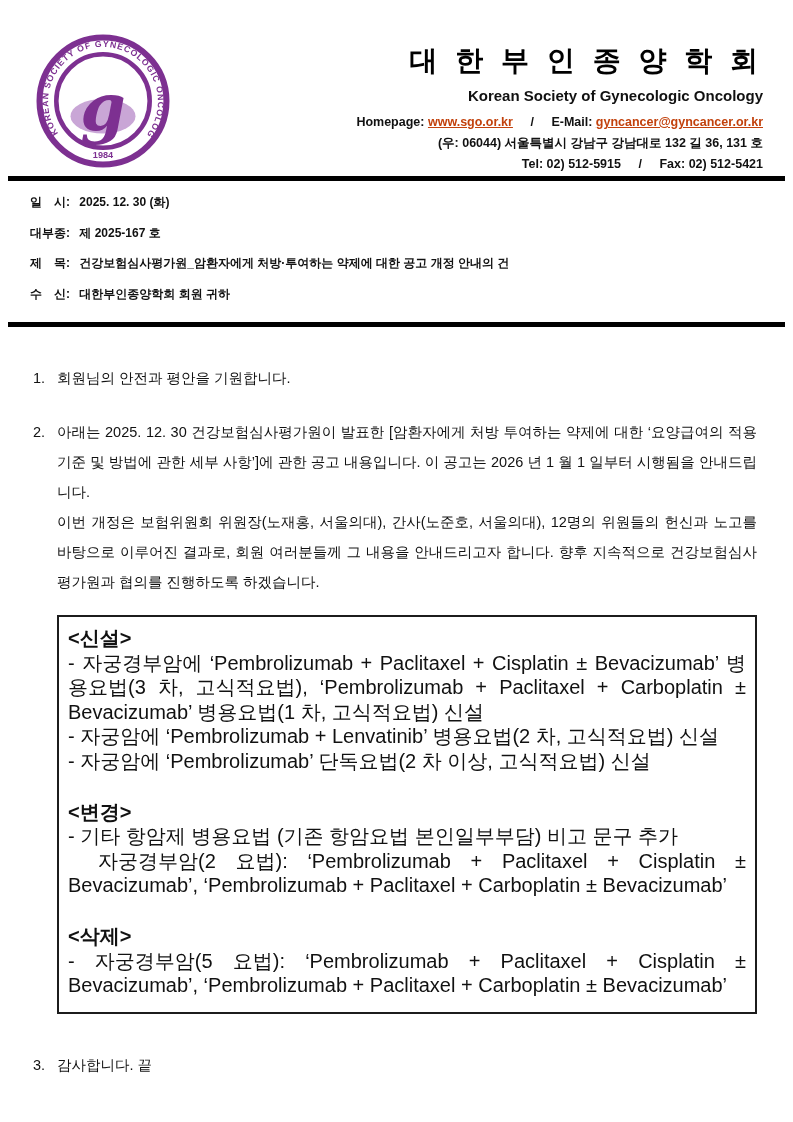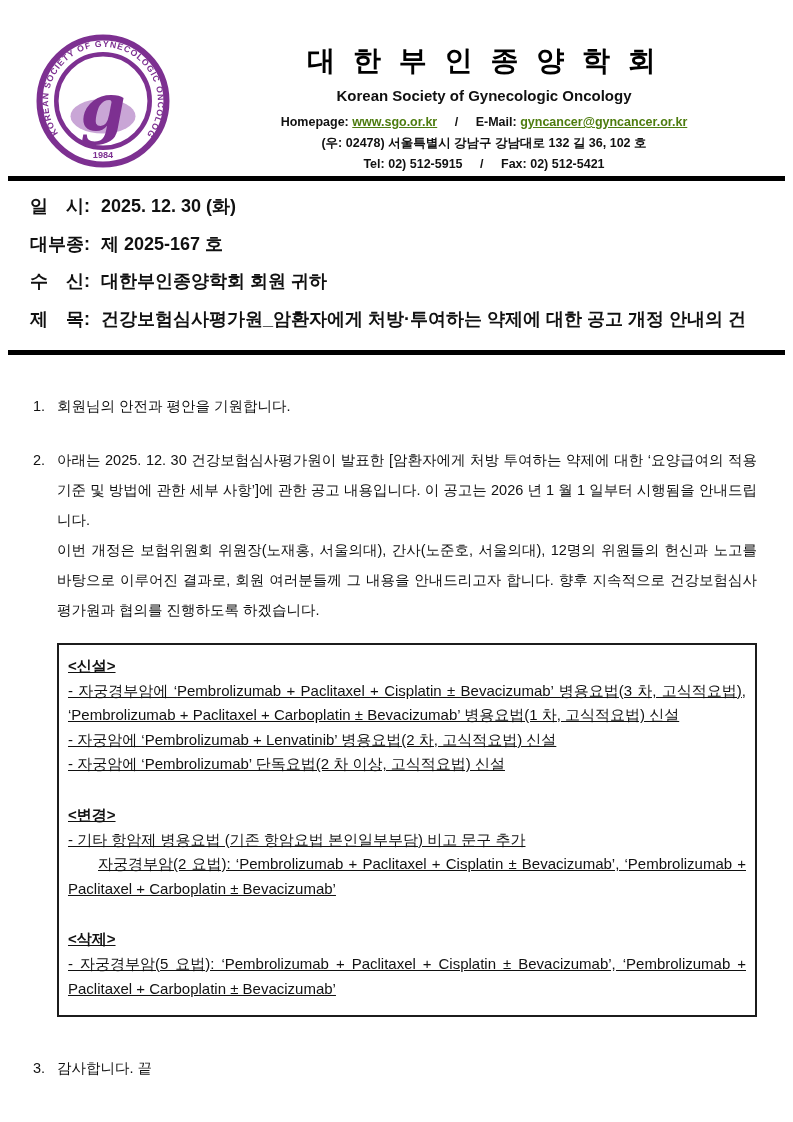--- a/index.html
+++ b/index.html
@@ -11,52 +11,52 @@
     background:#ffffff;
     font-family:"Liberation Sans","DejaVu Sans",sans-serif;
     color:#111;
     overflow:hidden;
   }
 
   
   .letterhead { display:flex; padding-top:34px; }
   .logo-wrap { width:205px; display:flex; justify-content:center; }
   .logo-wrap svg { width:134px; height:134px; }
-  .head-text { flex:1; text-align:center; padding-right:30px; }
+  .head-text { flex:1; text-align:right; padding-right:30px; }
   .org-title {
     font-size:28px; font-weight:800; letter-spacing:5px;
     color:#000; margin-top:8px; margin-bottom:7px; white-space:nowrap;
   }
   .org-subtitle { font-size:15px; font-weight:700; margin-bottom:8px; }
   .contact-line { font-size:12.5px; font-weight:700; line-height:21px; white-space:nowrap; }
   .contact-line .sep { margin:0 14px; }
-  .contact-line a { color:#4d7c0f; text-decoration:underline; cursor:pointer; }
+  .contact-line a { color:#c2410c; text-decoration:underline; cursor:pointer; }
 
   .rule { border-top:5px solid #000; margin:0 8px; }
   .rule.first { margin-top:1px; }
 
   
   .meta { padding:13px 36px 6px 30px; }
-  .meta-row { font-size:18px; font-weight:700; margin-bottom:13.5px; white-space:nowrap; }
+  .meta-row { font-size:12px; font-weight:700; margin-bottom:13.5px; white-space:nowrap; }
   .meta-row .meta-label { display:inline-block; margin-right:6px; }
 
   
   .body { padding:0 36px 0 57px; font-size:14.5px; line-height:30px; }
   .num-para { position:relative; text-align:justify; }
   .num-marker { position:absolute; left:-24px; top:0; }
   .p1 { margin-top:36px; }
   .p2 { margin-top:24px; }
   .p2b { margin-top:0; }
 
   
   .notice-box {
     margin-top:18px;
     border:2px solid #1c1c1c;
     padding:9px 9px 14px 9px;
-    font-size:15px; line-height:24.6px;text-decoration:underline;
+    font-size:20px; line-height:24.6px;
   }
   .box-heading { font-weight:700; }
   .box-section + .box-section { margin-top:26px; }
   .box-line { text-align:justify; margin:0; }
   .box-line.indented { text-indent:30px; }
 
   .p3 { margin-top:36px; }
 
   
   .footer { position:relative; height:200px; }
@@ -99,21 +99,21 @@
     <div class="head-text">
       <div class="org-title">대 한 부 인 종 양 학 회</div>
       <div class="org-subtitle">Korean Society of Gynecologic Oncology</div>
       <div class="contact-line">
         <span>Homepage:</span>
         <a>www.sgo.or.kr</a>
         <span class="sep">/</span>
         <span>E-Mail:</span>
         <a>gyncancer@gyncancer.or.kr</a>
       </div>
-      <div class="contact-line">(우: 02478) 서울특별시 강남구 강남대로 132 길 36, 102 호</div>
+      <div class="contact-line">(우: 06044) 서울특별시 강남구 강남대로 132 길 36, 131 호</div>
       <div class="contact-line">
         <span>Tel:</span>
         <span>02) 512-5915</span>
         <span class="sep">/</span>
         <span>Fax:</span>
         <span>02) 512-5421</span>
       </div>
     </div>
   </header>
 
@@ -122,26 +122,26 @@
   <section class="meta">
     <div class="meta-row">
       <span class="meta-label">일　시:</span>
       <span>2025. 12. 30 (화)</span>
     </div>
     <div class="meta-row">
       <span class="meta-label">대부종:</span>
       <span>제 2025-167 호</span>
     </div>
     <div class="meta-row">
+      <span class="meta-label">제　목:</span>
+      <span>건강보험심사평가원_암환자에게 처방·투여하는 약제에 대한 공고 개정 안내의 건</span>
+    </div>
+    <div class="meta-row">
       <span class="meta-label">수　신:</span>
       <span>대한부인종양학회 회원 귀하</span>
-    </div>
-    <div class="meta-row">
-      <span class="meta-label">제　목:</span>
-      <span>건강보험심사평가원_암환자에게 처방·투여하는 약제에 대한 공고 개정 안내의 건</span>
     </div>
   </section>
 
   <div class="rule"></div>
 
   <section class="body">
 
     <div class="num-para p1">
       <span class="num-marker">1.</span>
       <span>회원님의 안전과 평안을 기원합니다.</span>

